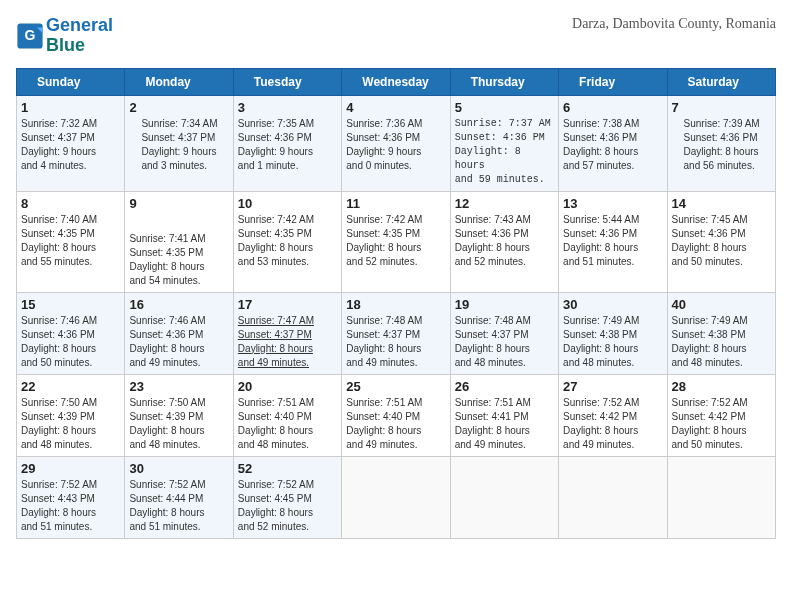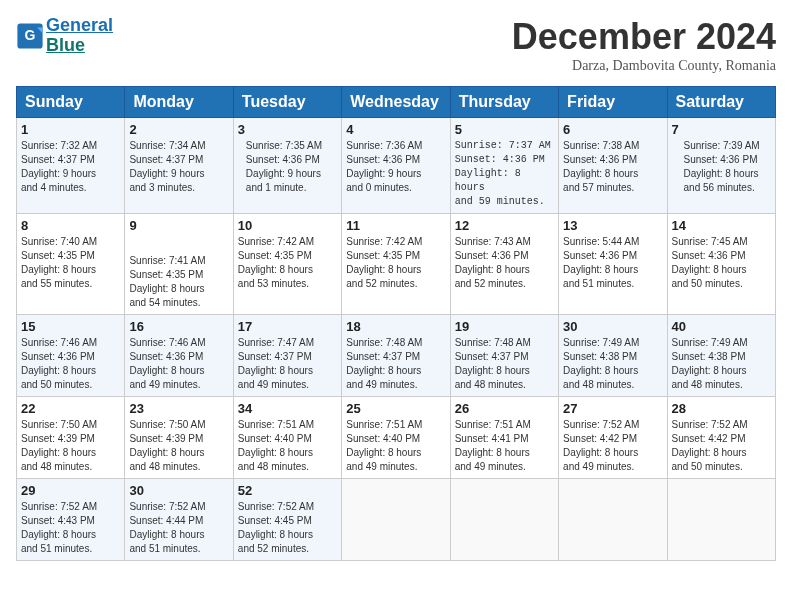--- a/index.html
+++ b/index.html
@@ -21,21 +21,20 @@
       align-items: center;
     }
     .logo-text {
       font-size: 18px;
       font-weight: bold;
       color: #333;
       line-height: 1.1;
     }
     .logo-text span {
       color: #1a6fb5;
-      text-decoration: underline;
     }
     .logo-icon {
       width: 28px;
       height: 28px;
       margin-right: 2px;
     }
     .title-area {
       text-align: right;
     }
     .calendar-title {
@@ -49,23 +48,23 @@
       font-family: Liberation Serif, serif;
     }
     table {
       width: 100%;
       border-collapse: collapse;
       font-size: 11px;
     }
     thead tr th {
       background-color: #2171b5;
       color: #fff;
-      padding: 6px 8px;
+      padding: 6px 20px;
       text-align: left;
-      font-size: 16px;
+      font-size: 12px;
       font-weight: bold;
       border: 1px solid #1a5a9a;
     }
     tbody tr td {
       border: 1px solid #ccc;
       vertical-align: top;
       padding: 4px;
       min-height: 80px;
       width: calc(100% / 7);
     }
@@ -100,21 +99,20 @@
       <rect x="2" y="2" width="36" height="36" rx="4" fill="#2171b5"></rect>
       <text x="20" y="26" text-anchor="middle" fill="white" font-size="20" font-weight="bold" font-family="Arial">G</text>
       <polygon points="30,8 38,8 38,16" fill="#5aabff"></polygon>
     </svg>
     <div class="logo-text">
       <span>General</span><br>
       <span style="color:#0f766e;">Blue</span>
     </div>
   </div>
   <div class="title-area">
-    <div class="calendar-title">December 2024</div>
     <div class="calendar-subtitle">Darza, Dambovita County, Romania</div>
   </div>
 </div>
 
 <table>
   <thead>
     <tr>
     <th>Sunday</th>
         <th>Monday</th>
         <th>Tuesday</th>
@@ -128,28 +126,28 @@
   <tr>
         <td>
           <span class="day-num">1</span>
           <div class="day-info" style="white-space: pre-line;">Sunrise: 7:32 AM
 Sunset: 4:37 PM
 Daylight: 9 hours
 and 4 minutes.</div>
         </td>
         <td>
           <span class="day-num">2</span>
-          <div class="day-info" style="white-space: pre-line;">Sunrise: 7:34 AM
+          <div class="day-info" style="white-space: pre-line; margin-left: 12px;">Sunrise: 7:34 AM
 Sunset: 4:37 PM
 Daylight: 9 hours
 and 3 minutes.</div>
         </td>
         <td>
           <span class="day-num">3</span>
-          <div class="day-info" style="white-space: pre-line; margin-left: 8px;">Sunrise: 7:35 AM
+          <div class="day-info" style="white-space: pre-line;">Sunrise: 7:35 AM
 Sunset: 4:36 PM
 Daylight: 9 hours
 and 1 minute.</div>
         </td>
         <td>
           <span class="day-num">4</span>
           <div class="day-info" style="white-space: pre-line;">Sunrise: 7:36 AM
 Sunset: 4:36 PM
 Daylight: 9 hours
 and 0 minutes.</div>
@@ -237,21 +235,21 @@
         </td>
         <td>
           <span class="day-num">16</span>
           <div class="day-info" style="white-space: pre-line;">Sunrise: 7:46 AM
 Sunset: 4:36 PM
 Daylight: 8 hours
 and 49 minutes.</div>
         </td>
         <td>
           <span class="day-num">17</span>
-          <div class="day-info" style="white-space: pre-line;">Sunrise: 7:47 AM
+          <div class="day-info" style="white-space: pre-line; text-decoration: underline;">Sunrise: 7:47 AM
 Sunset: 4:37 PM
 Daylight: 8 hours
 and 49 minutes.</div>
         </td>
         <td>
           <span class="day-num">18</span>
           <div class="day-info" style="white-space: pre-line;">Sunrise: 7:48 AM
 Sunset: 4:37 PM
 Daylight: 8 hours
 and 49 minutes.</div>
@@ -287,21 +285,21 @@
 and 48 minutes.</div>
         </td>
         <td>
           <span class="day-num">23</span>
           <div class="day-info" style="white-space: pre-line;">Sunrise: 7:50 AM
 Sunset: 4:39 PM
 Daylight: 8 hours
 and 48 minutes.</div>
         </td>
         <td>
-          <span class="day-num">34</span>
+          <span class="day-num">20</span>
           <div class="day-info" style="white-space: pre-line;">Sunrise: 7:51 AM
 Sunset: 4:40 PM
 Daylight: 8 hours
 and 48 minutes.</div>
         </td>
         <td>
           <span class="day-num">25</span>
           <div class="day-info" style="white-space: pre-line;">Sunrise: 7:51 AM
 Sunset: 4:40 PM
 Daylight: 8 hours

